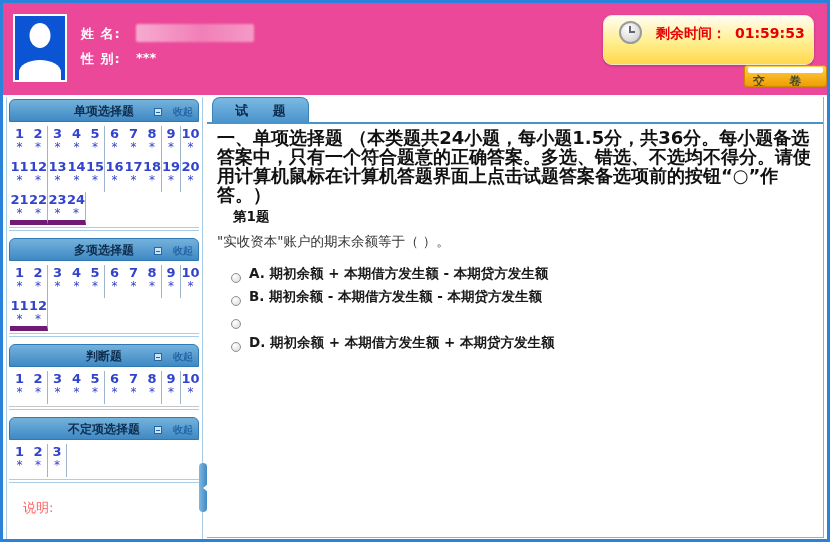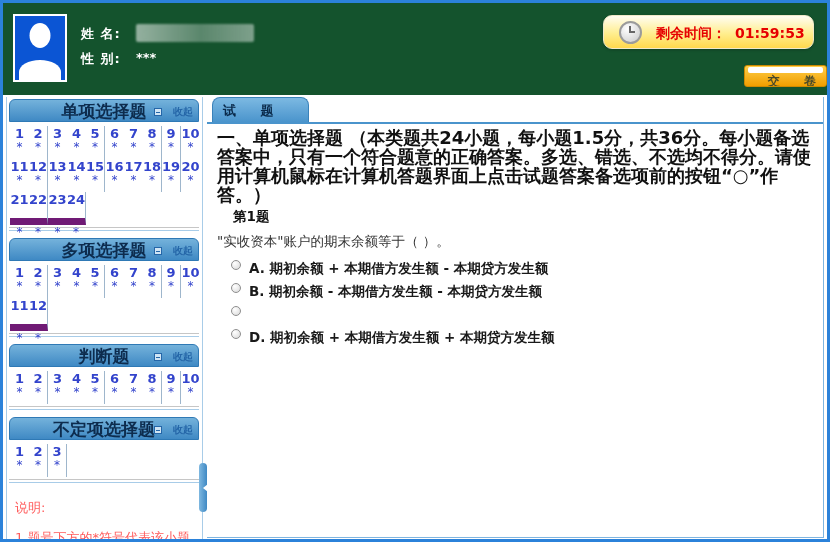--- a/index.html
+++ b/index.html
@@ -4,85 +4,85 @@
 <style>
   * { box-sizing: border-box; }
   html,body { margin:0; padding:0; }
   body {
     width:830px; height:542px; position:relative; overflow:hidden;
     background:#ffffff; font-family:"DejaVu Sans","Liberation Sans",sans-serif;
   }
   .frame { position:absolute; inset:0; border:3px solid #2b82da; pointer-events:none; z-index:50; }
 
   
-  .header { position:absolute; left:3px; top:3px; width:824px; height:92px; background:#14532d; }
+  .header { position:absolute; left:3px; top:3px; width:824px; height:92px; background:#ec4899; }
   .avatar { position:absolute; left:10px; top:11px; width:54px; height:68px; background:#0b55d4; border:2px solid #ffffff; overflow:hidden; }
   .avatar::before { content:""; position:absolute; left:50%; top:7px; transform:translateX(-50%); width:21px; height:25px; background:#fff; border-radius:50%; }
   .avatar::after  { content:""; position:absolute; left:50%; bottom:-4px; transform:translateX(-50%); width:42px; height:24px; background:#fff; border-radius:50% 50% 0 0; }
   .hdr-label { position:absolute; color:#ffffff; font-weight:bold; font-size:13px; letter-spacing:1px; }
   .name-blur { position:absolute; left:133px; top:21px; width:118px; height:18px; border-radius:2px;
     background:linear-gradient(90deg,rgba(255,255,255,.55),rgba(255,255,255,.30) 55%,rgba(255,255,255,.45)); filter:blur(1px); }
   .gender-value { position:absolute; left:133px; top:47px; color:#fff; font-weight:bold; font-size:13px; }
 
-  .timer { position:absolute; left:600px; top:12px; width:211px; height:34px; border-radius:9px;
+  .timer { position:absolute; left:600px; top:12px; width:211px; height:50px; border-radius:9px;
     background:linear-gradient(#fffdf2 0%, #ffee8e 55%, #ffd84d 100%);
     border:1px solid #efe9c8; box-shadow:0 1px 3px rgba(0,0,0,.25); }
   .clock { position:absolute; left:15px; top:5px; width:23px; height:23px; border-radius:50%;
     background:radial-gradient(circle at 35% 30%, #ffffff, #c9c9c9); border:2px solid #9b9b9b; }
   .clock::before { content:""; position:absolute; left:8px; top:3px; width:2px; height:7px; background:#666; }
   .clock::after  { content:""; position:absolute; left:8px; top:8px; width:6px; height:2px; background:#666; }
   .timer-text { position:absolute; left:52px; top:9px; display:flex; gap:9px; color:#e60000; font-weight:bold; font-size:14px; white-space:nowrap; }
 
   .submit-btn { position:absolute; left:741px; top:62px; width:83px; height:22px;
     background:linear-gradient(#ffd04a,#f09e00); border:1px solid #cf8a00; border-radius:3px;
-    color:#4a4a2a; font-weight:bold; font-size:12px; text-align:right; line-height:30px;
+    color:#4a4a2a; font-weight:bold; font-size:12px; text-align:left; line-height:30px;
     letter-spacing:10px; padding-left:8px; cursor:pointer; overflow:hidden; }
   .submit-btn::before { content:""; position:absolute; left:3px; right:3px; top:1px; height:6px; background:#ffffff; border-radius:2px; }
 
   
   .sidebar { position:absolute; left:6px; top:97px; width:197px; height:442px; background:#fff;
     border-left:1px solid #a8cce8; border-right:1px solid #a8cce8; padding:2px 3px 0 2px; overflow:hidden; }
   .qsection { border-bottom:1px solid #a8cce8; padding-bottom:2px; margin-bottom:7px; }
   .sec-header { position:relative; height:23px; background:linear-gradient(#74b2db,#3f89c4);
     border:1px solid #2f79b5; border-radius:6px 6px 0 0; }
-  .sec-title { display:block; text-align:center; line-height:22px; font-size:17px; font-weight:bold; color:#0d2c4e; }
+  .sec-title { display:block; text-align:center; line-height:22px; font-size:12px; font-weight:bold; color:#0d2c4e; }
   .collapse-link { position:absolute; right:5px; top:0; height:23px; display:flex; align-items:center; gap:11px;
     font-size:10px; font-weight:bold; color:#2566a8; cursor:pointer; text-decoration:none; }
   .collapse-icon { width:8px; height:8px; border:1px solid #2566a8; background:#cfe4f4; position:relative; display:inline-block; }
   .collapse-icon::after { content:""; position:absolute; left:1px; right:1px; top:3px; height:1px; background:#2566a8; }
   .num-grid { display:grid; grid-template-columns:repeat(10,19px); padding:4px 0 2px 1px; border-bottom:1px solid #c6c6c6; }
   .num-cell { height:33px; display:flex; flex-direction:column; align-items:center; cursor:pointer; }
   .num-cell .num  { font-size:13px; font-weight:bold; color:#3344cc; line-height:16px; }
   .num-cell .mark { font-size:12px; color:#3344cc; line-height:11px; }
   .num-cell.sep { border-right:1px solid #9eb6cc; }
-  .num-cell.rowline { border-bottom:7px solid #701a75;gap:19px; }
+  .num-cell.rowline { border-bottom:5px solid #701a75; }
 
   .notes { margin-top:12px; padding-left:2px; }
-  .note { color:#ff5a5a; font-size:13px; line-height:26px; margin:4px; }
+  .note { color:#ff5a5a; font-size:13px; line-height:26px; margin:12px; }
 
   
   .splitter { position:absolute; left:199px; top:463px; width:8px; height:49px; z-index:10;
     background:linear-gradient(90deg,#7fb8e0,#3f89c4); border-radius:4px; cursor:pointer; }
   .splitter::before { content:""; position:absolute; top:50%; left:0; transform:translateY(-50%);
     border:4px solid transparent; border-right:5px solid #ffffff; }
 
   
   .main { position:absolute; left:207px; top:97px; width:617px; height:441px; background:#fff;
     border-right:1px solid #7fb5e0; border-bottom:1px solid #7fb5e0; }
   .tab { position:absolute; left:5px; top:0; width:97px; height:25px;
     background:linear-gradient(#7cb9e2,#4a94cc); border:1px solid #3a82ba; border-bottom:none;
-    border-radius:8px 8px 0 0; line-height:25px; font-size:13px; font-weight:bold;
+    border-radius:8px 8px 0 0; text-align:center; line-height:25px; font-size:13px; font-weight:bold;
     color:#0a2a4a; letter-spacing:10px; padding-left:10px; cursor:pointer; }
   .tab-line { position:absolute; left:0; top:25px; width:100%; height:2px; background:#4a94cc; }
   .content { position:absolute; left:10px; top:31px; width:602px; }
   .intro { font-size:18px; font-weight:bold; color:#111; line-height:19px; margin:0; }
   .qnum  { font-size:13.5px; font-weight:bold; color:#111; margin:4px 16px 0; }
   .qtext { font-size:13.5px; color:#333; margin:7px 0 0; }
   .options { margin:9px 0 0 14px; }
-  .option-row { display:flex; align-items:flex-start; gap:8px; height:23px; cursor:pointer; }
+  .option-row { display:flex; align-items:flex-end; gap:8px; height:23px; cursor:pointer; }
   .radio { width:10px; height:10px; border-radius:50%; border:1px solid #8f8f8f; flex:none;
     background:radial-gradient(circle at 35% 30%, #ffffff, #d8d8d8); }
   .opt-text { font-size:13.5px; font-weight:bold; color:#1a1a1a; white-space:nowrap; }
 </style>
 </head>
 <body>
 
 <div class="frame"></div>
 
 <div class="header">

